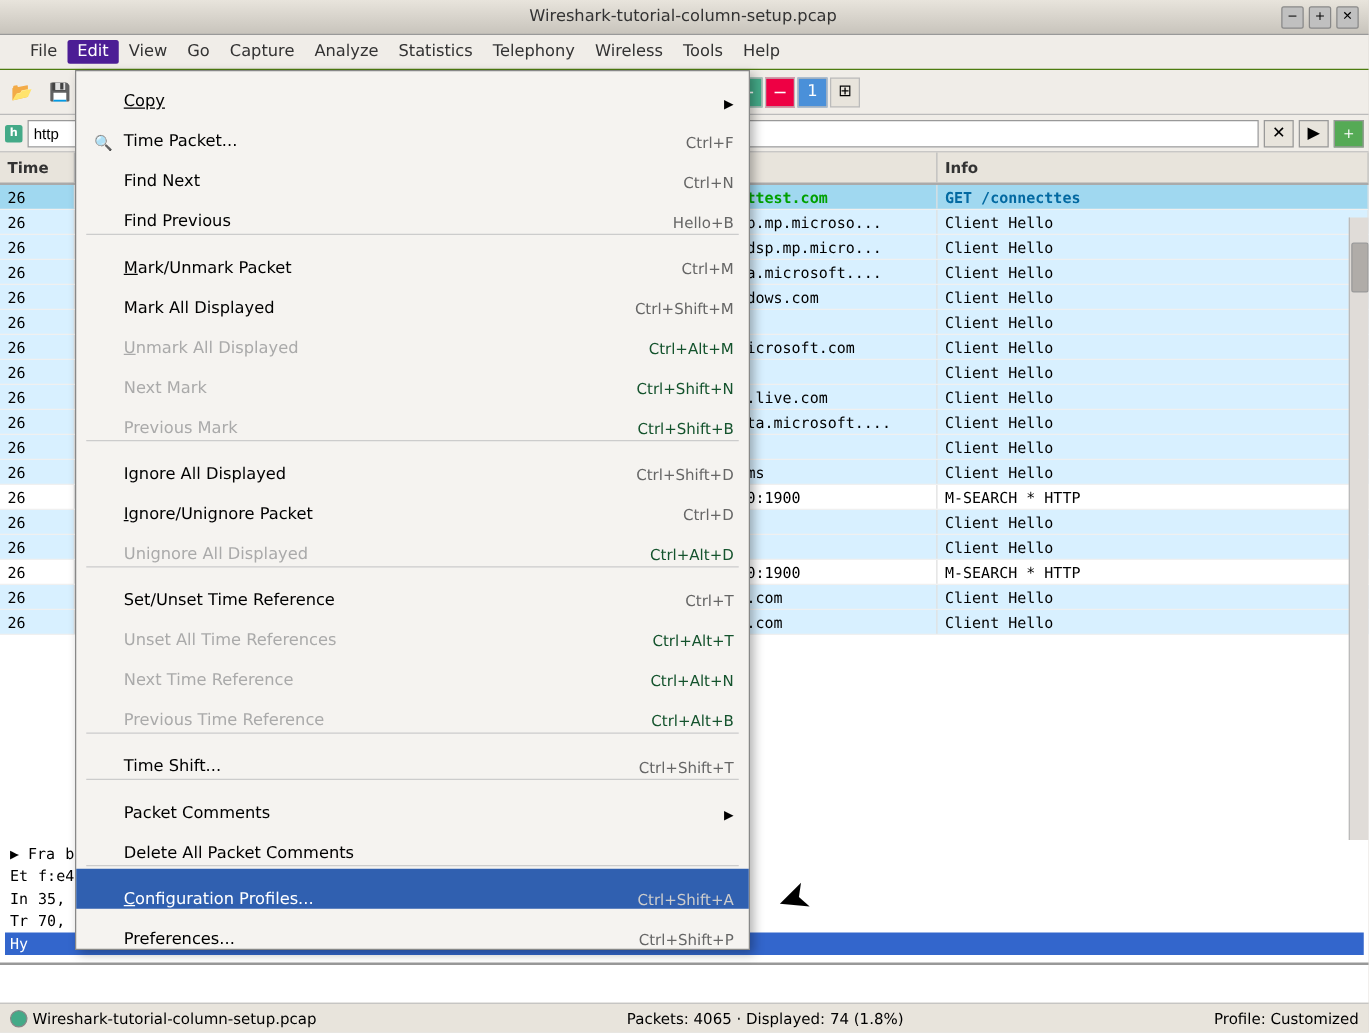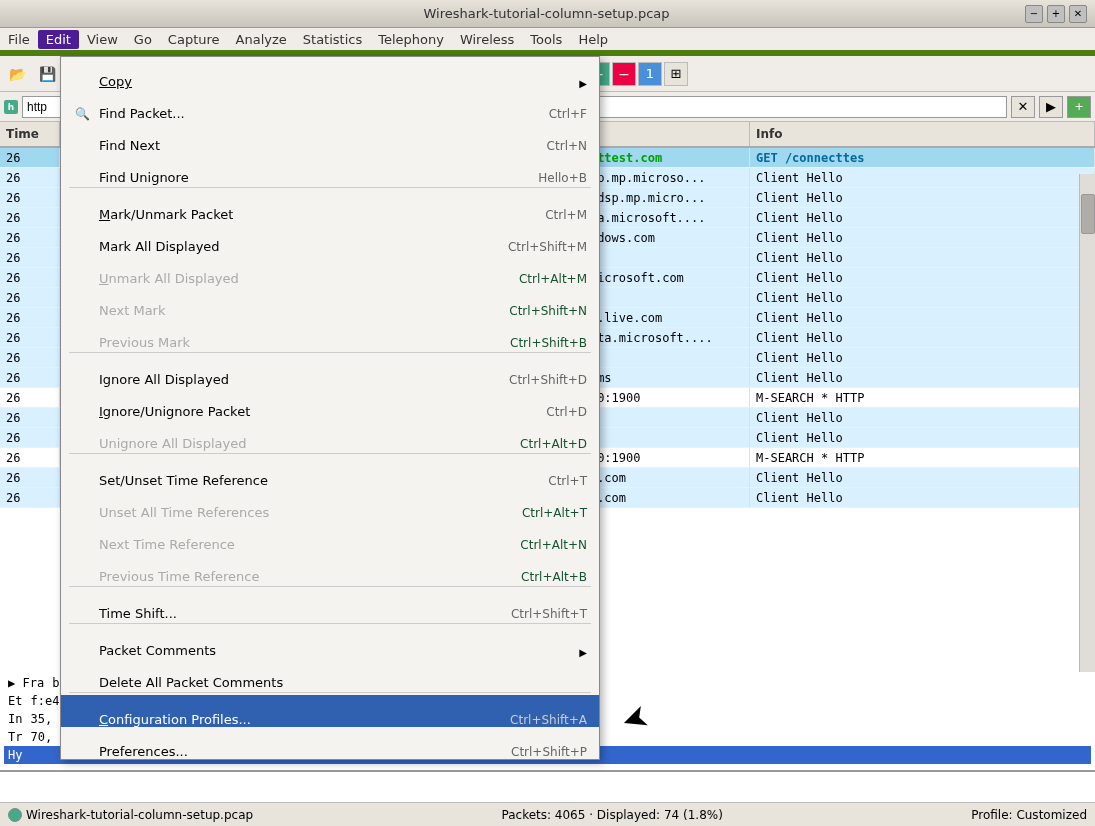--- a/index.html
+++ b/index.html
@@ -45,22 +45,22 @@
       font-size: 10px;
       cursor: pointer;
     }
 
     
     .menu-bar {
       background: #f0ede8;
       height: 28px;
       display: flex;
       align-items: center;
-      padding: 0 0;
-      border-bottom: 6px solid #4d7c0f;
+      padding: 0 16px;
+      border-bottom: 1px solid #4d7c0f;
     }
     .menu-item {
       padding: 2px 8px;
       cursor: pointer;
       border-radius: 2px;
       font-size: 13px;
       color: #333;
     }
     .menu-item.active {
       background: #4c1d95;
@@ -566,33 +566,33 @@
   <div class="edit-menu">
 
     <div class="menu-row has-submenu">
       <span class="menu-icon"></span>
       <span class="menu-row-label underline">Copy</span>
       <span class="menu-row-shortcut"></span>
     </div>
 
     <div class="menu-row">
       <span class="menu-icon" style="font-size:12px;">🔍</span>
-      <span class="menu-row-label">Find Packet...</span>
+      <span class="menu-row-label">Time Packet...</span>
       <span class="menu-row-shortcut">Ctrl+F</span>
     </div>
 
     <div class="menu-row">
       <span class="menu-icon"></span>
       <span class="menu-row-label">Find Next</span>
       <span class="menu-row-shortcut">Ctrl+N</span>
     </div>
 
     <div class="menu-row">
       <span class="menu-icon"></span>
-      <span class="menu-row-label">Find Unignore</span>
+      <span class="menu-row-label">Find Previous</span>
       <span class="menu-row-shortcut">Hello+B</span>
     </div>
 
     <div class="menu-separator"></div>
 
     <div class="menu-row">
       <span class="menu-icon"></span>
       <span class="menu-row-label"><span class="underline">M</span>ark/Unmark Packet</span>
       <span class="menu-row-shortcut">Ctrl+M</span>
     </div>

